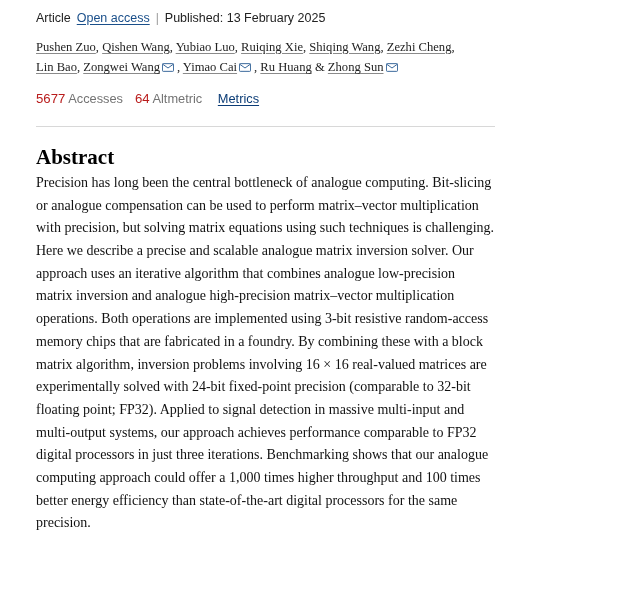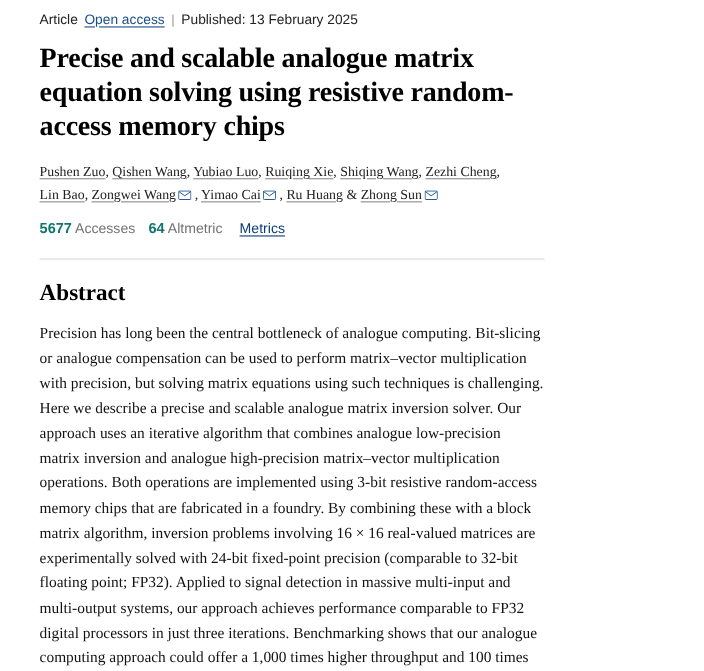--- a/index.html
+++ b/index.html
@@ -104,39 +104,39 @@
   }
 
   
   .metrics {
     font-family: "Liberation Sans", sans-serif;
     font-size: 12.8px;
     color: #333333;
     margin-bottom: 20px;
   }
   .metric-num {
-    font-weight: bold;
-    color: #0f766e;
+    font-weight: normal;
+    color: #b91c1c;
     font-size: 13.2px;
   }
   .metric-label { color: #737373; }
   .metric-gap { display: inline-block; width: 12px; }
 
   .rule {
     border: 0;
     border-top: 1px solid #d8d8d8;
     margin: 0 0 18px 0;
   }
 
   
   .abstract-heading {
     font-family: "Liberation Serif", serif;
     font-weight: bold;
     font-size: 21px;
-    margin: 0 0 14px 0;
+    margin: 0 0 2px 0;
     color: #000000;
   }
   .abstract-body {
     font-family: "Liberation Serif", serif;
     font-size: 14px;
     line-height: 1.62;
     color: #111111;
     text-align: left;
     margin: 0;
   }
@@ -146,21 +146,20 @@
 
 <div class="page">
 
   <div class="meta-line">
     <span>Article</span>
     <span class="link">Open access</span>
     <span class="meta-sep">|</span>
     <span>Published: 13 February 2025</span>
   </div>
 
-  <h1 class="title">Precise and scalable analogue matrix equation solving using resistive random-access memory chips</h1>
 
   <div class="authors"><span class="author">Pushen Zuo</span><span class="comma">, </span><span class="author">Qishen Wang</span><span class="comma">, </span><span class="author">Yubiao Luo</span><span class="comma">, </span><span class="author">Ruiqing Xie</span><span class="comma">, </span><span class="author">Shiqing Wang</span><span class="comma">, </span><span class="author">Zezhi Cheng</span><span class="comma">, </span><span class="author">Lin Bao</span><span class="comma">, </span><span class="author">Zongwei Wang</span><span class="mail-icon"><svg width="12" height="9" viewBox="0 0 14 10" xmlns="http://www.w3.org/2000/svg">
           <rect x="0.5" y="0.5" width="13" height="9" rx="1" fill="none" stroke="#1a4f8a" stroke-width="1"></rect>
           <path d="M0.7 1.1 L7 5.6 L13.3 1.1" fill="none" stroke="#1a4f8a" stroke-width="1"></path>
         </svg></span><span class="comma">, </span><span class="author">Yimao Cai</span><span class="mail-icon"><svg width="12" height="9" viewBox="0 0 14 10" xmlns="http://www.w3.org/2000/svg">
           <rect x="0.5" y="0.5" width="13" height="9" rx="1" fill="none" stroke="#1a4f8a" stroke-width="1"></rect>
           <path d="M0.7 1.1 L7 5.6 L13.3 1.1" fill="none" stroke="#1a4f8a" stroke-width="1"></path>
         </svg></span><span class="comma">, </span><span class="author">Ru Huang</span><span class="amp"> &amp; </span><span class="author">Zhong Sun</span><span class="mail-icon"><svg width="12" height="9" viewBox="0 0 14 10" xmlns="http://www.w3.org/2000/svg">
           <rect x="0.5" y="0.5" width="13" height="9" rx="1" fill="none" stroke="#1a4f8a" stroke-width="1"></rect>
           <path d="M0.7 1.1 L7 5.6 L13.3 1.1" fill="none" stroke="#1a4f8a" stroke-width="1"></path>

